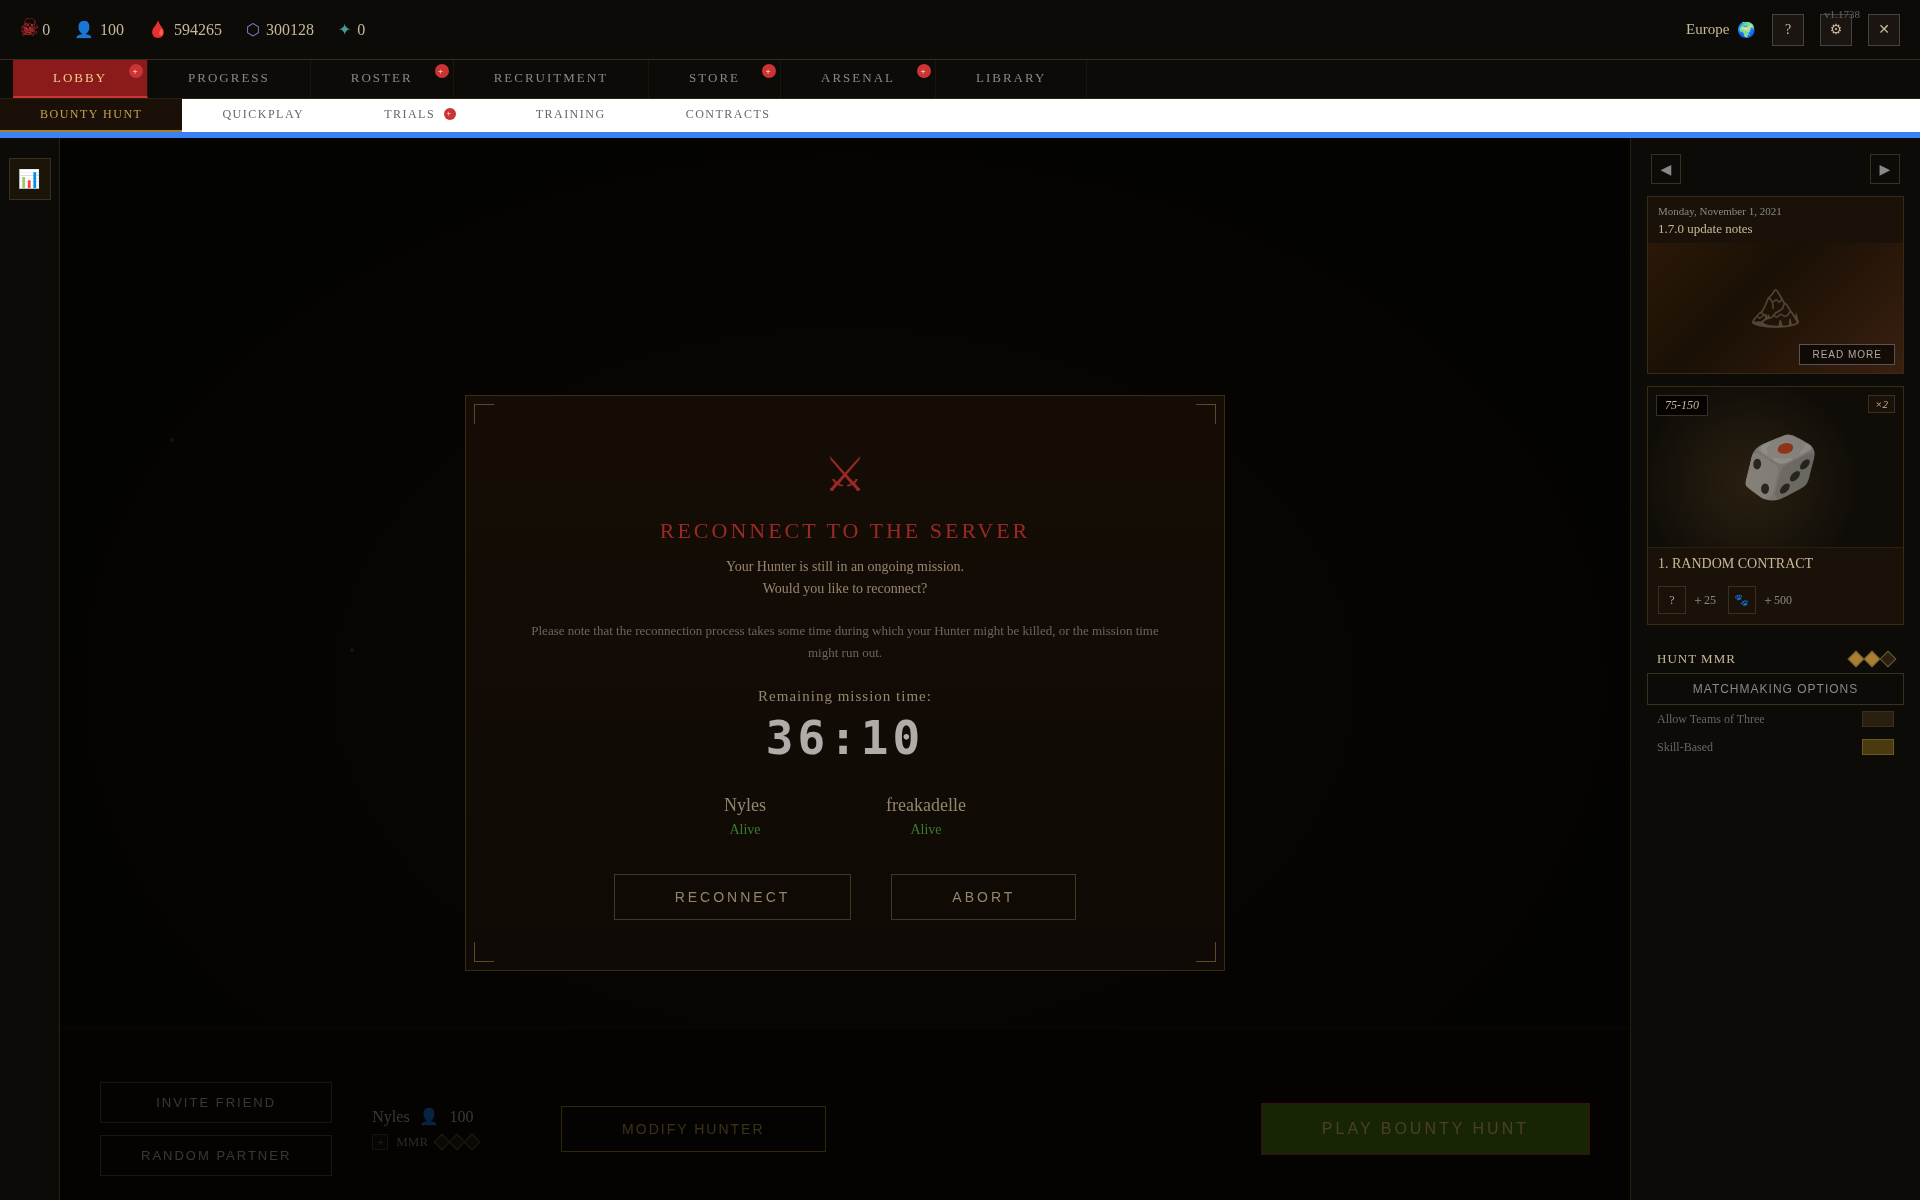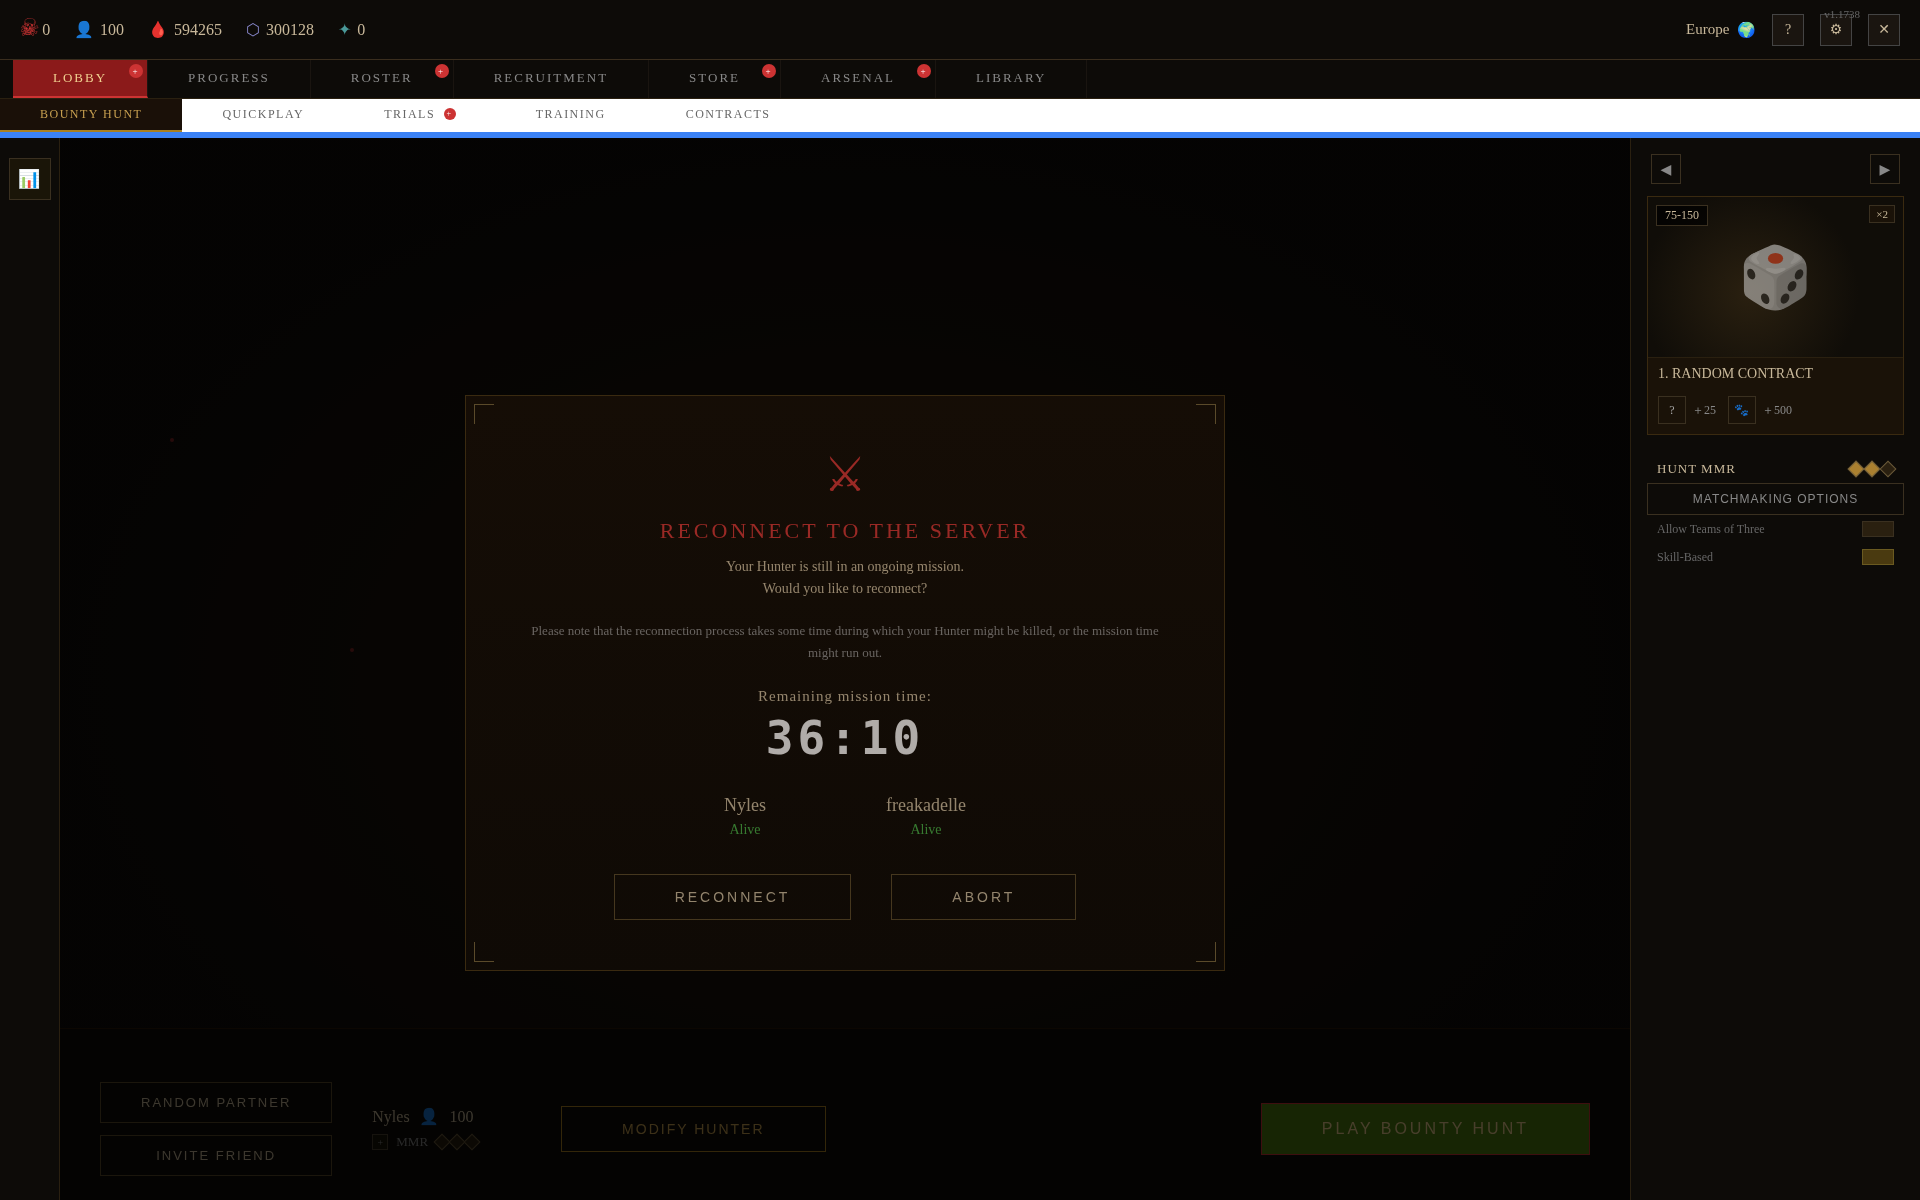--- a/index.html
+++ b/index.html
@@ -414,20 +414,21 @@
     .contract-img {
       width: 100%;
       height: 160px;
       background: 
         radial-gradient(circle at 40% 60%, #2a2010 0%, #100d08 60%);
       display: flex;
       align-items: flex-end;
       justify-content: flex-end;
       padding: 8px;
       position: relative;
+      font-style: italic;
     }
 
     .contract-dice {
       font-size: 60px;
       opacity: 0.5;
       position: absolute;
       top: 50%;
       left: 50%;
       transform: translate(-50%, -50%);
     }
@@ -803,22 +804,22 @@
   <div class="center-area">
     <div class="lobby-bg"></div>
 
     <div class="scatter-dot" style="left: 110px; top: 300px;"></div>
     <div class="scatter-dot" style="left: 290px; top: 510px;"></div>
     <div class="scatter-dot" style="left: 700px; top: 600px;"></div>
     <div class="scatter-dot" style="left: 950px; top: 510px;"></div>
 
     <div class="bottom-panel">
       <div class="bottom-buttons">
+        <button class="outline-btn">INVITE FRIEND</button>
         <button class="outline-btn">RANDOM PARTNER</button>
-        <button class="outline-btn">INVITE FRIEND</button>
       </div>
 
       <div class="player-info-section">
         <div class="player-name-row">
           <span>Nyles</span>
           <span>👤</span>
           <span>100</span>
         </div>
         <div class="mmr-row">
           <div class="add-mmr">+</div>
@@ -877,20 +878,28 @@
     </div>
   </div>
 
   <div class="right-panel">
 
     <div class="nav-arrows">
       <button class="nav-arrow">◀</button>
       <button class="nav-arrow">▶</button>
     </div>
 
+    <div class="news-card">
+      <div class="news-date">Monday, November 1, 2021</div>
+      <div class="news-title">1.7.0 update notes</div>
+      <div class="news-img">
+        <div class="news-img-placeholder">🏔</div>
+      </div>
+      <button class="read-more-btn">READ MORE</button>
+    </div>
 
     <div class="contract-card">
       <div class="contract-img">
         <span class="contract-range">75-150</span>
         <div class="contract-dice">🎲</div>
         <span class="x2-badge">×2</span>
       </div>
       <div class="contract-name">1. RANDOM CONTRACT</div>
       <div class="contract-rewards">
         <div class="reward-item">

